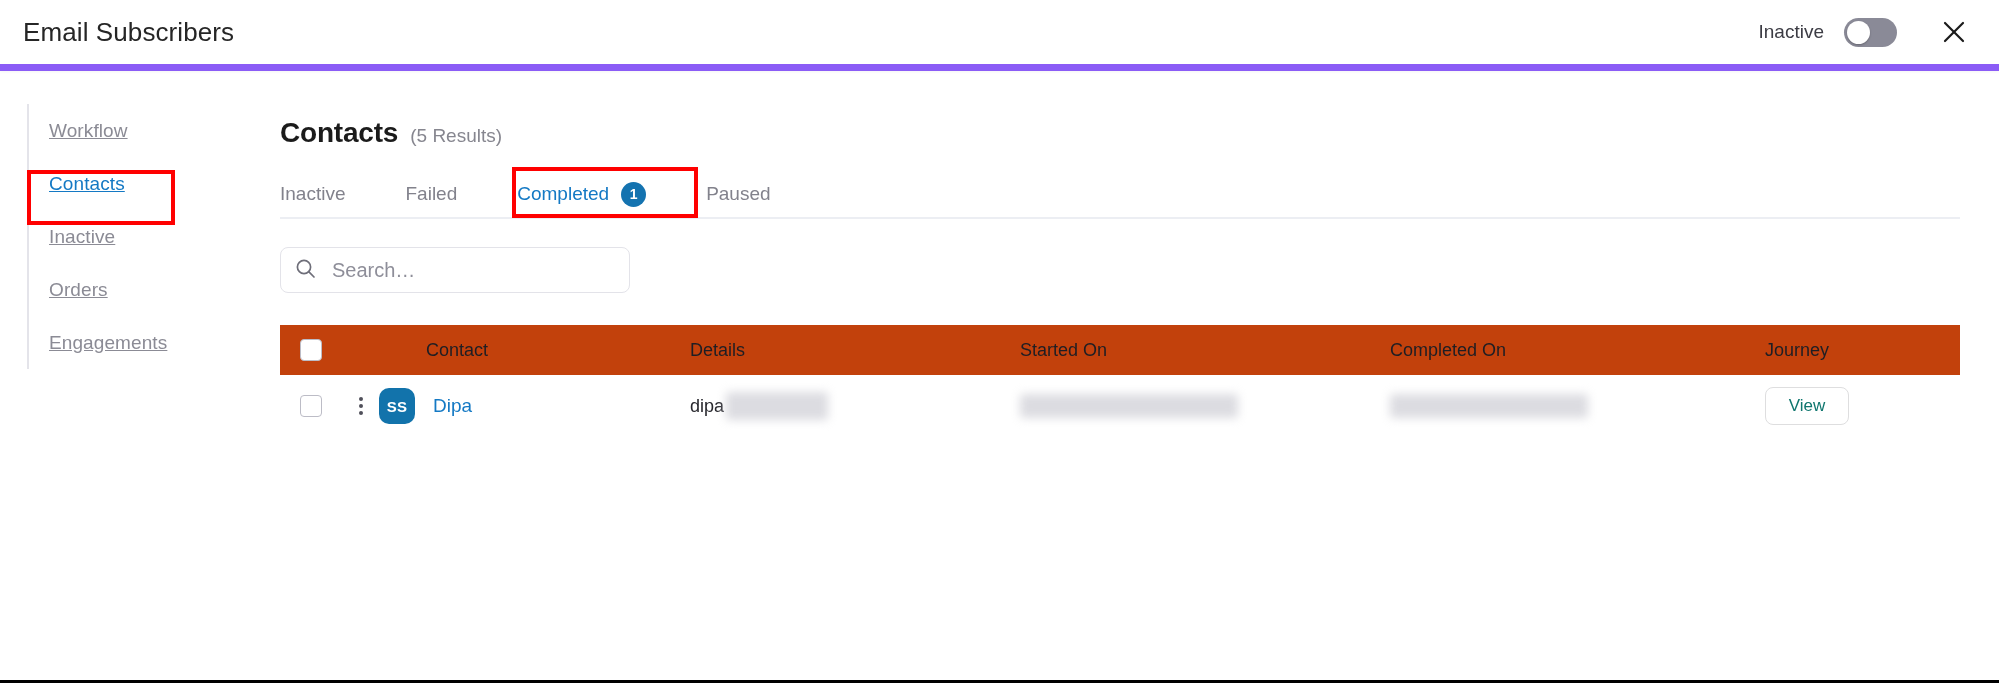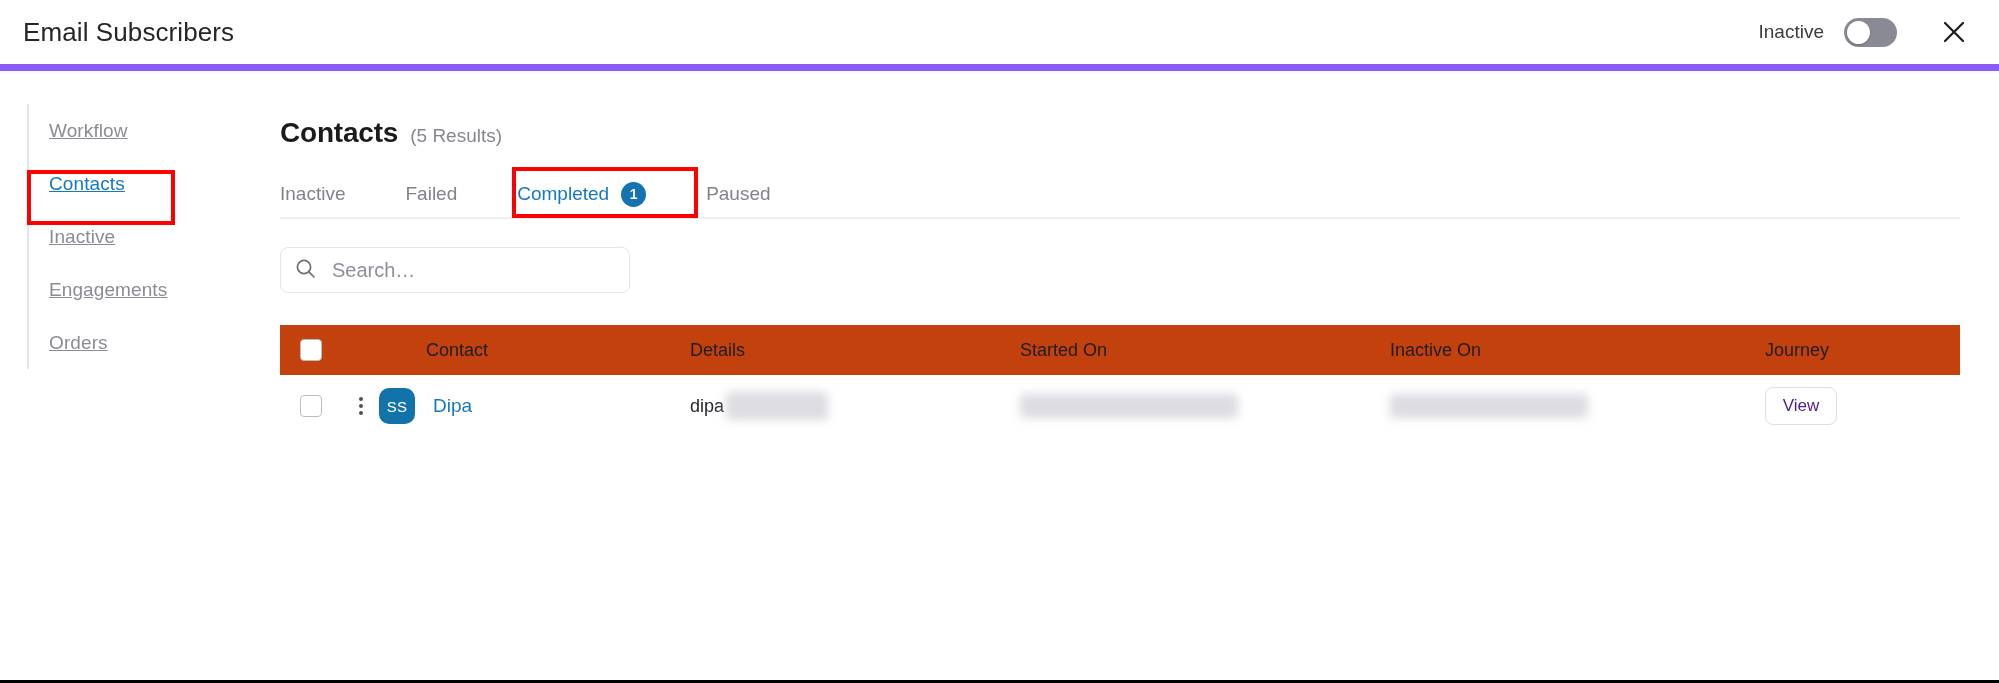--- a/index.html
+++ b/index.html
@@ -215,21 +215,21 @@
   }
   .kebab-dots { display: flex; flex-direction: column; gap: 3px; align-items: center; }
   .kebab-dots i { width: 4px; height: 4px; background: #50505a; border-radius: 50%; display: block; }
 
   .avatar {
     width: 36px; height: 36px;
     border-radius: 10px;
     background: #1273ab;
     color: #ffffff;
     font-size: 15px;
-    font-weight: 400;
+    font-weight: 700;
     display: flex; align-items: center; justify-content: center;
     flex: none;
     letter-spacing: .3px;
   }
   .contact-link {
     margin-left: 18px;
     color: #1479c4;
     font-size: 19px;
     cursor: pointer;
     white-space: nowrap;
@@ -241,23 +241,23 @@
     background: #dcdce1;
     filter: blur(5px);
     vertical-align: middle;
   }
   .details-text { white-space: nowrap; font-size: 18px; color: #26262c; }
 
   .view-btn {
     border: 1px solid #dededf;
     border-radius: 8px;
     background: #ffffff;
-    width: 72px; height: 38px;
+    width: 84px; height: 38px;
     font-size: 17px;
-    color: #4c1d95;
+    color: #0f766e;
     display: flex; align-items: center; justify-content: center;
     cursor: pointer;
     font-family: "Liberation Sans", sans-serif;
   }
 
   
   .anno {
     position: absolute;
     border: 4px solid #ff0000;
     background: transparent;
@@ -297,24 +297,24 @@
   <div class="side-item">
     <span>Workflow</span>
   </div>
   <div class="side-item active">
     <span>Contacts</span>
   </div>
   <div class="side-item">
     <span>Inactive</span>
   </div>
   <div class="side-item">
+    <span>Orders</span>
+  </div>
+  <div class="side-item">
     <span>Engagements</span>
-  </div>
-  <div class="side-item">
-    <span>Orders</span>
   </div>
 </div>
 
 <div class="content">
 
   <div class="page-heading">
     <span class="h-main">Contacts</span>
     <span class="h-count">(5 Results)</span>
   </div>
 
@@ -348,21 +348,21 @@
 
   <div class="table">
 
     <div class="t-head">
       <div class="c-check">
         <div class="checkbox"></div>
       </div>
       <div class="c-contact head">Contact</div>
       <div class="c-details">Details</div>
       <div class="c-started">Started On</div>
-      <div class="c-completed">Inactive On</div>
+      <div class="c-completed">Completed On</div>
       <div class="c-journey">Journey</div>
     </div>
 
     <div class="t-row">
       <div class="c-check">
         <div class="checkbox"></div>
       </div>
       <div class="c-kebab">
         <span class="kebab-dots">
             <i></i>

